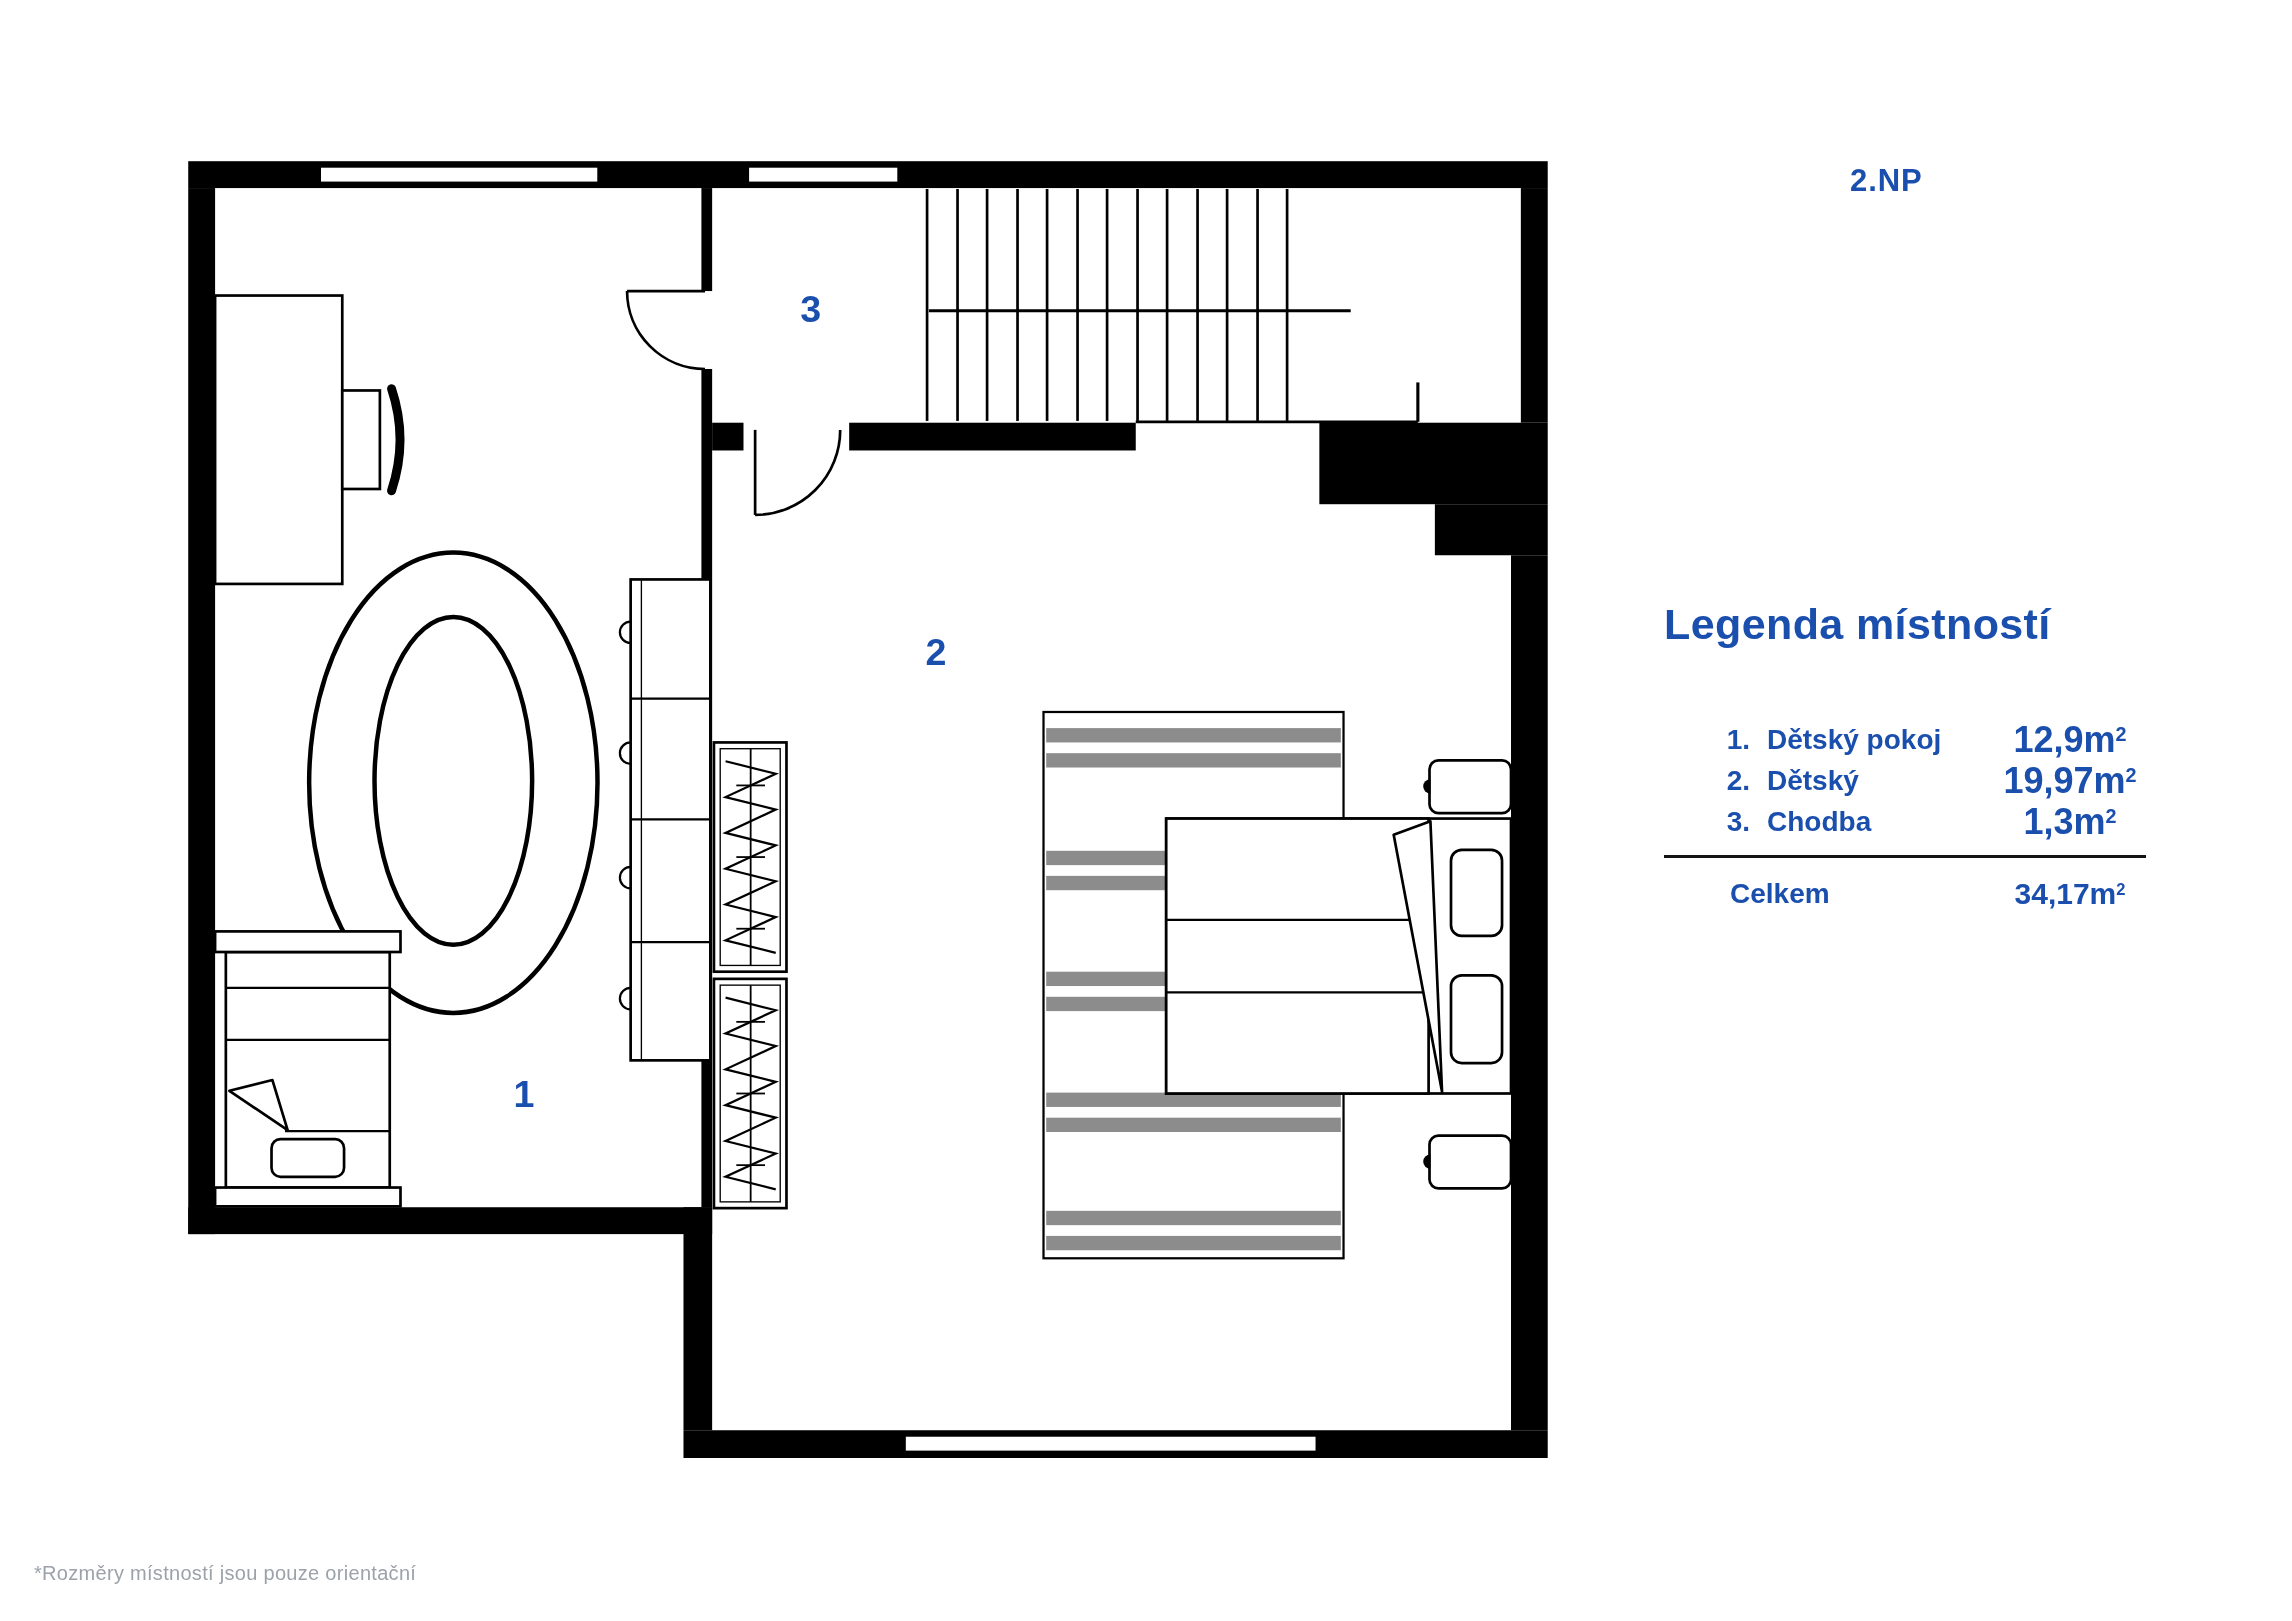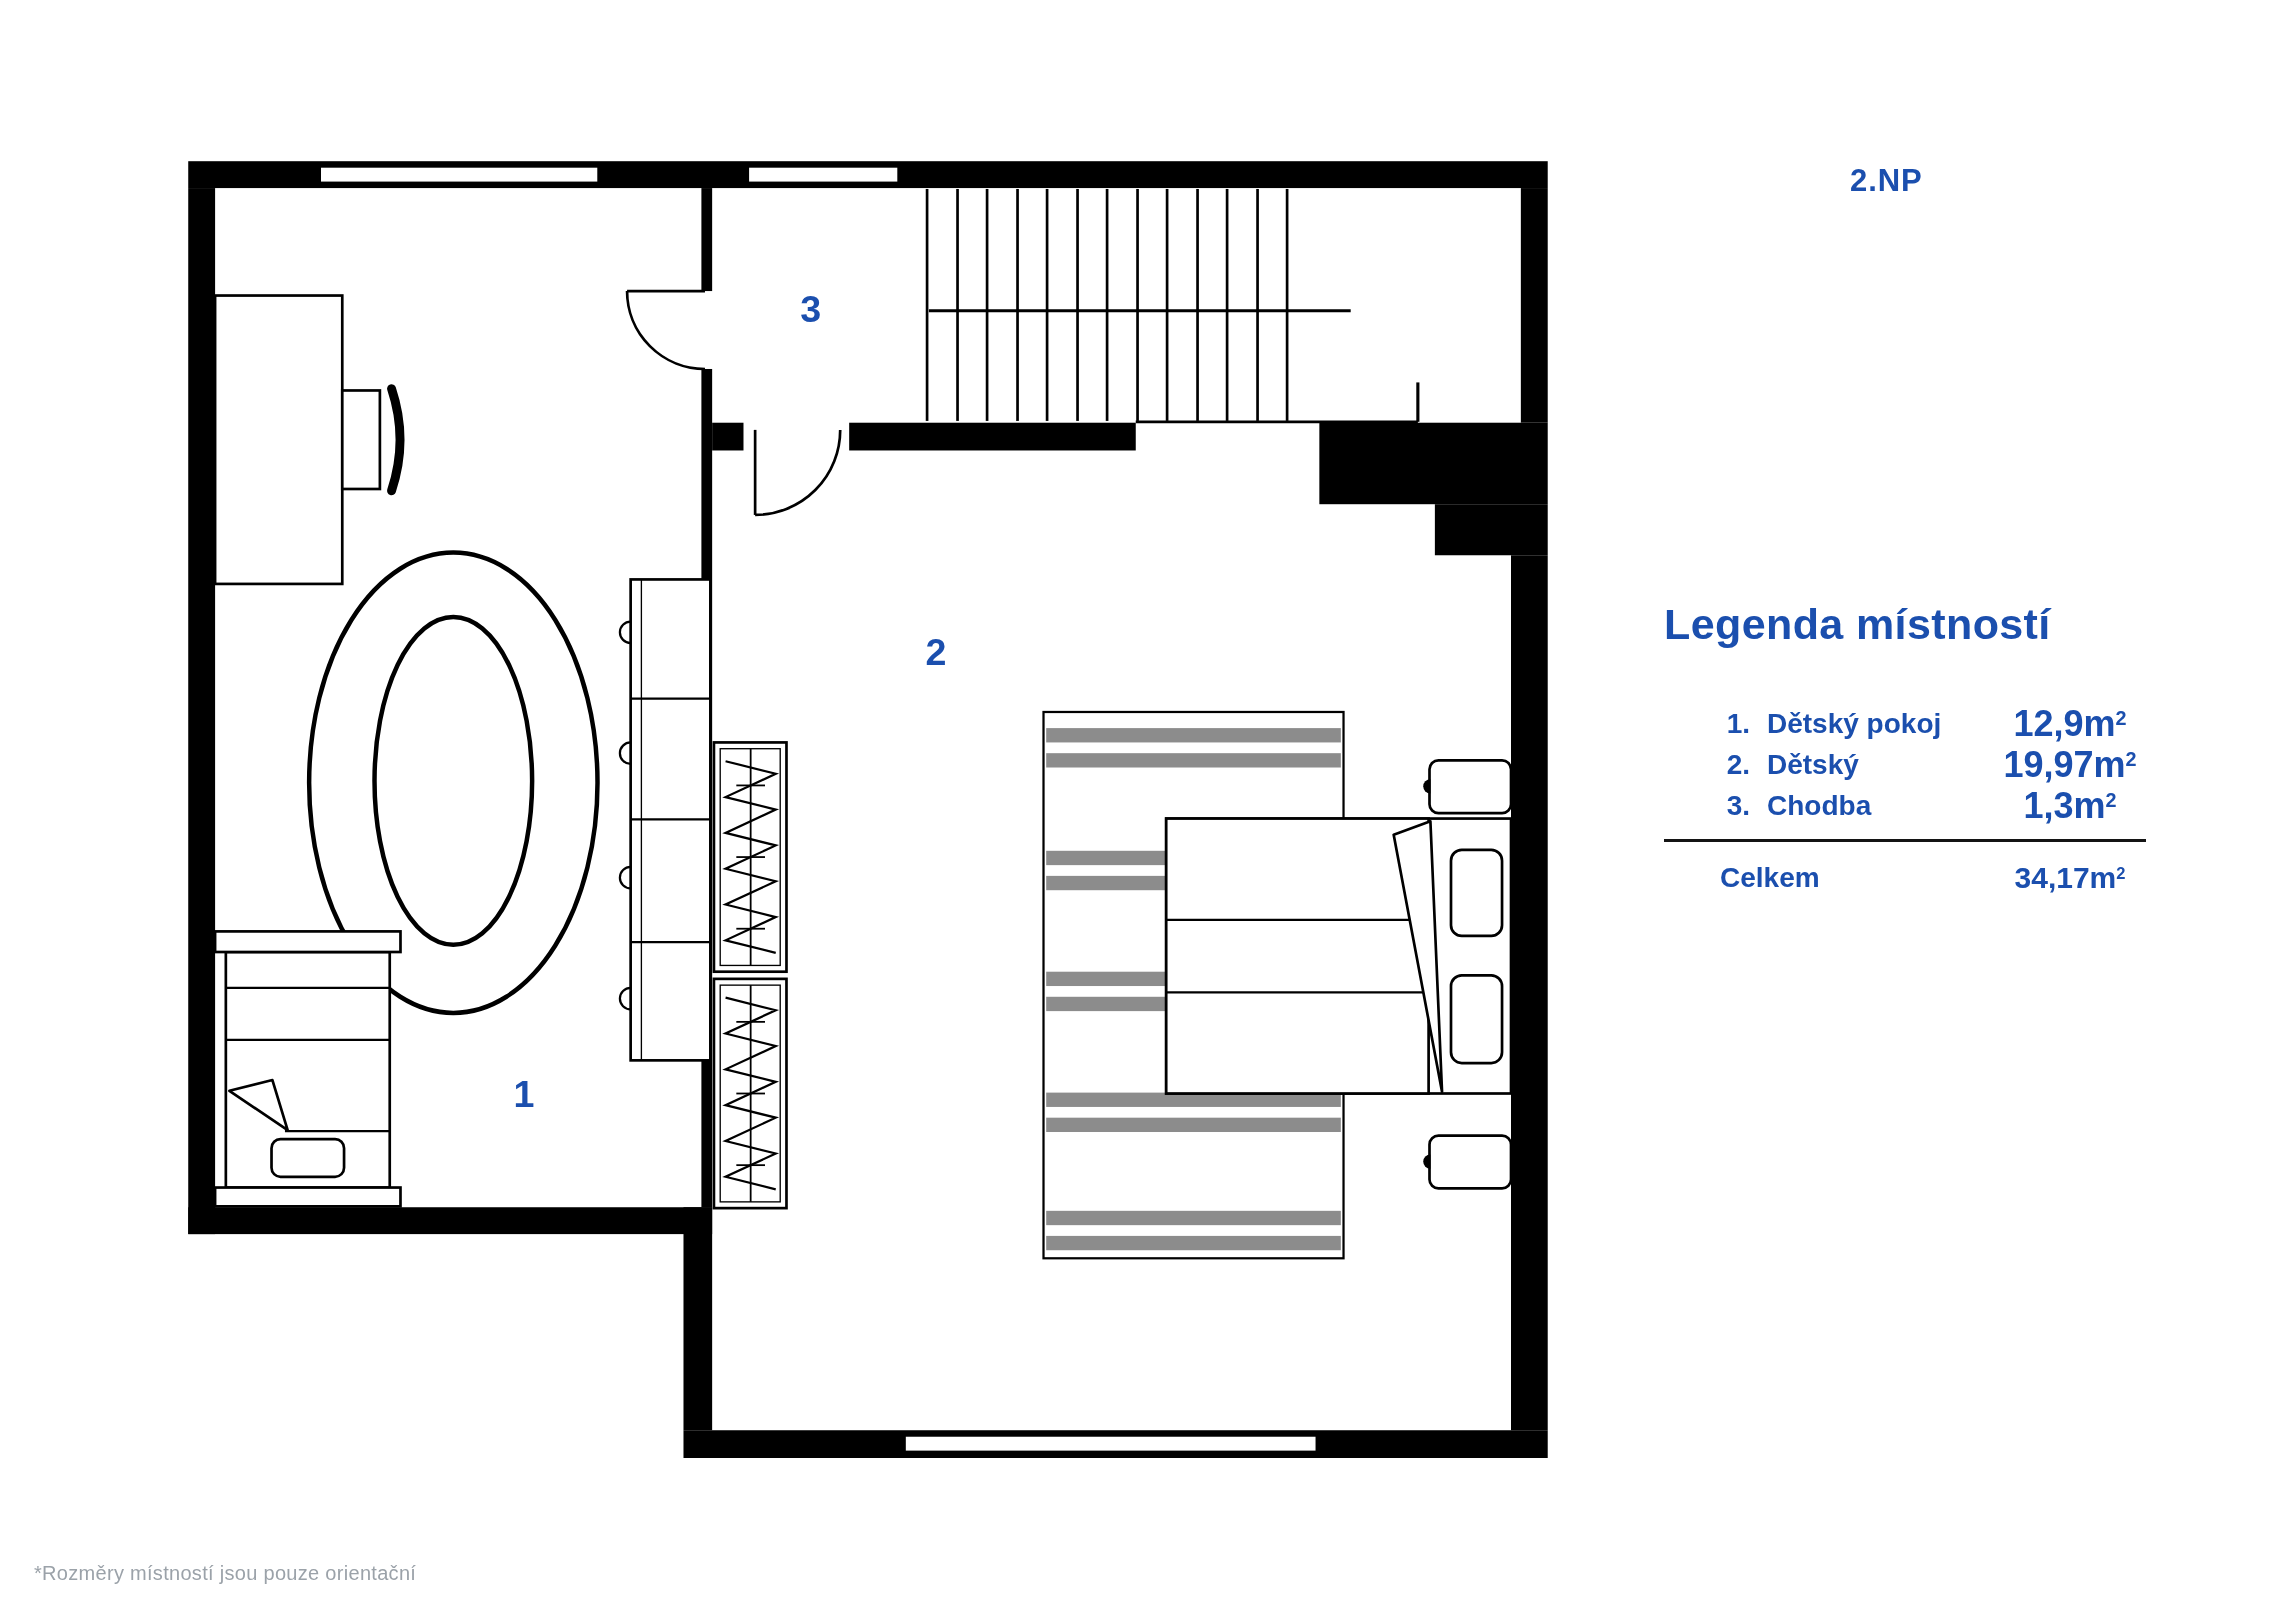--- a/index.html
+++ b/index.html
@@ -6,21 +6,21 @@
   .canvas{
     position:relative;width:2293px;height:1621px;background:#fff;
     font-family:"Liberation Sans", sans-serif;overflow:hidden;
   }
   .plan-svg{position:absolute;left:0;top:0;width:2293px;height:1621px;}
   .floor-label{
     position:absolute;left:1850px;top:163px;
     font-size:31px;font-weight:bold;color:var(--accent);letter-spacing:0.9px;
   }
   .legend{position:absolute;left:1664px;top:596px;width:482px;color:var(--accent);}
-  .legend-title{font-size:43px;font-weight:bold;line-height:57px;margin-bottom:50px;letter-spacing:0.4px;}
+  .legend-title{font-size:43px;font-weight:bold;line-height:57px;margin-bottom:66px;letter-spacing:0.4px;}
   .legend-row{display:flex;align-items:center;height:41px;}
   .legend-left{flex:1;display:flex;padding-left:52px;font-size:28px;font-weight:bold;}
   .legend-num{min-width:34px;text-align:right;}
   .legend-name{margin-left:17px;}
   .legend-value{width:152px;text-align:center;font-size:36px;font-weight:bold;white-space:nowrap;}
   .legend-value .sup{font-size:0.55em;position:relative;top:-0.55em;}
   .legend-divider{border:none;border-top:3.6px solid #141414;margin:13.4px 0 15px 0;}
   .legend-total .legend-left{font-size:28px;}
   .legend-total .legend-value{font-size:30px;}
   .footnote{
@@ -207,21 +207,21 @@
         <span class="legend-num">3.</span>
         <span class="legend-name">Chodba</span>
       </div>
       <div class="legend-value"><span>1,3m</span><span class="sup">2</span></div>
     </div>
 
     <hr class="legend-divider">
 
     <div class="legend-row legend-total">
       <div class="legend-left">
-        <span class="legend-name" style="margin-left:4px;">Celkem</span>
+        <span class="legend-name" style="margin-left:14px;">Celkem</span>
       </div>
       <div class="legend-value"><span>34,17m</span><span class="sup">2</span></div>
     </div>
   </div>
 
   <div class="footnote">*Rozměry místností jsou pouze orientační</div>
 
 </div>
 
 

